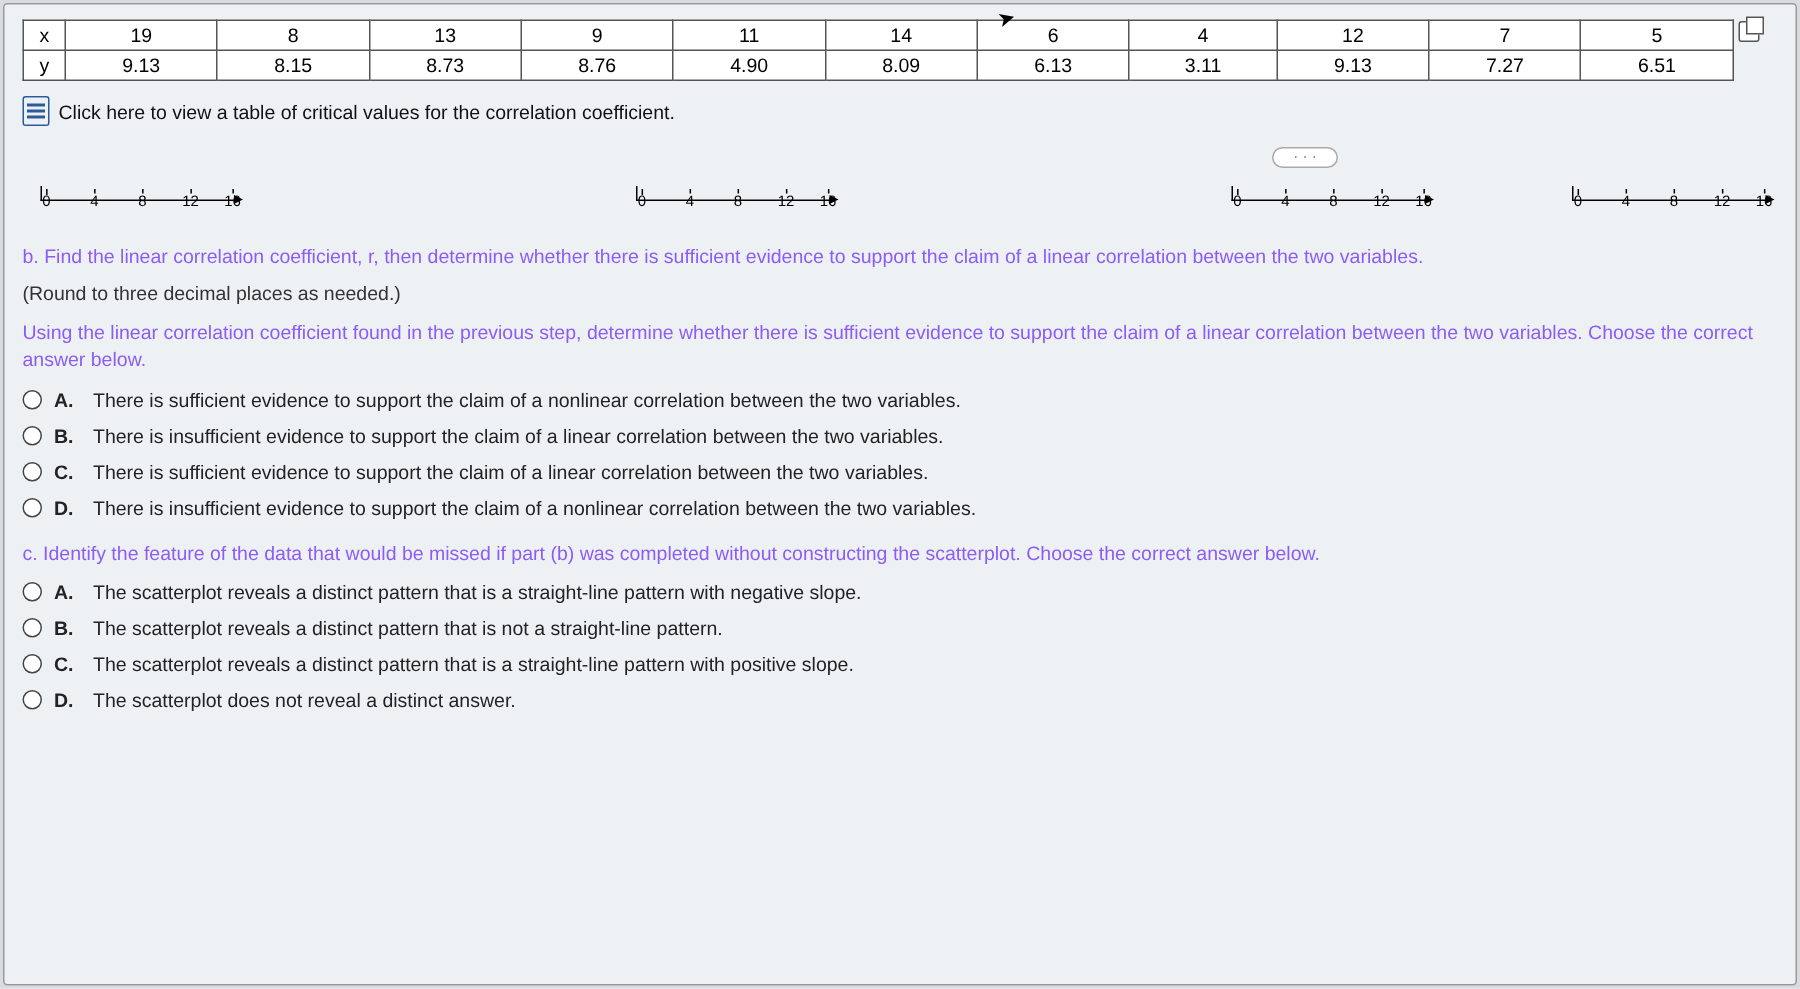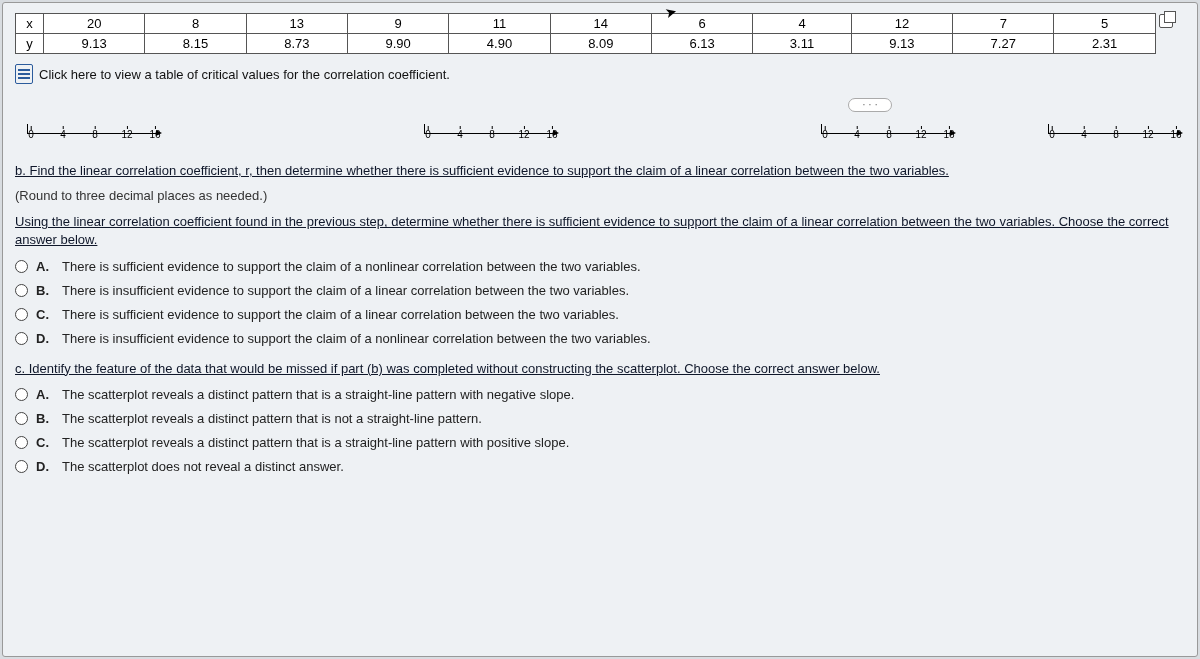--- a/index.html
+++ b/index.html
@@ -114,21 +114,21 @@
     width:44px;
     margin: 0 auto 6px;
     border:1px solid #aaa;
     border-radius:9px;
     text-align:center;
     font-size:10px;
     color:#666;
     padding:0 0 1px;
     background:#fff;
   }
-  .q-text { color:#0f172a; margin-bottom:8px; line-height:1.4;text-decoration:underline; }
+  .q-text { color:#8b5cf6; margin-bottom:8px; line-height:1.4; }
   .input-box {
     display:inline-block;
     width:22px; height:16px;
     border:1px solid #666;
     background:#fff;
     vertical-align:middle;
   }
   .hint { color:#333; margin-bottom:10px; }
   .choices { margin: 6px 0 14px; }
   .choice-row {
@@ -157,48 +157,48 @@
 <body>
 
 <div class="page">
   <div class="cursor">➤</div>
 
 
   <table class="data-table">
     <tbody>
         <tr>
       <td class="hdr">x</td>
-      <td>20</td>
+      <td>19</td>
       <td>8</td>
       <td>13</td>
       <td>9</td>
       <td>11</td>
       <td>14</td>
       <td>6</td>
       <td>4</td>
       <td>12</td>
       <td>7</td>
       <td>5</td>
       <td rowspan="2" style="width:18px;border:none;background:transparent;vertical-align:top;padding:0;">
         <span class="copy-icon"></span>
       </td>
     </tr>
     <tr>
       <td class="hdr">y</td>
       <td>9.13</td>
       <td>8.15</td>
       <td>8.73</td>
-      <td>9.90</td>
+      <td>8.76</td>
       <td>4.90</td>
       <td>8.09</td>
       <td>6.13</td>
       <td>3.11</td>
       <td>9.13</td>
       <td>7.27</td>
-      <td>2.31</td>
+      <td>6.51</td>
     </tr>
   </tbody>
     </table>
 
   <div class="link-row">
     <div class="doc-icon">
         <span></span>
         <span></span>
         <span></span>
       </div>

